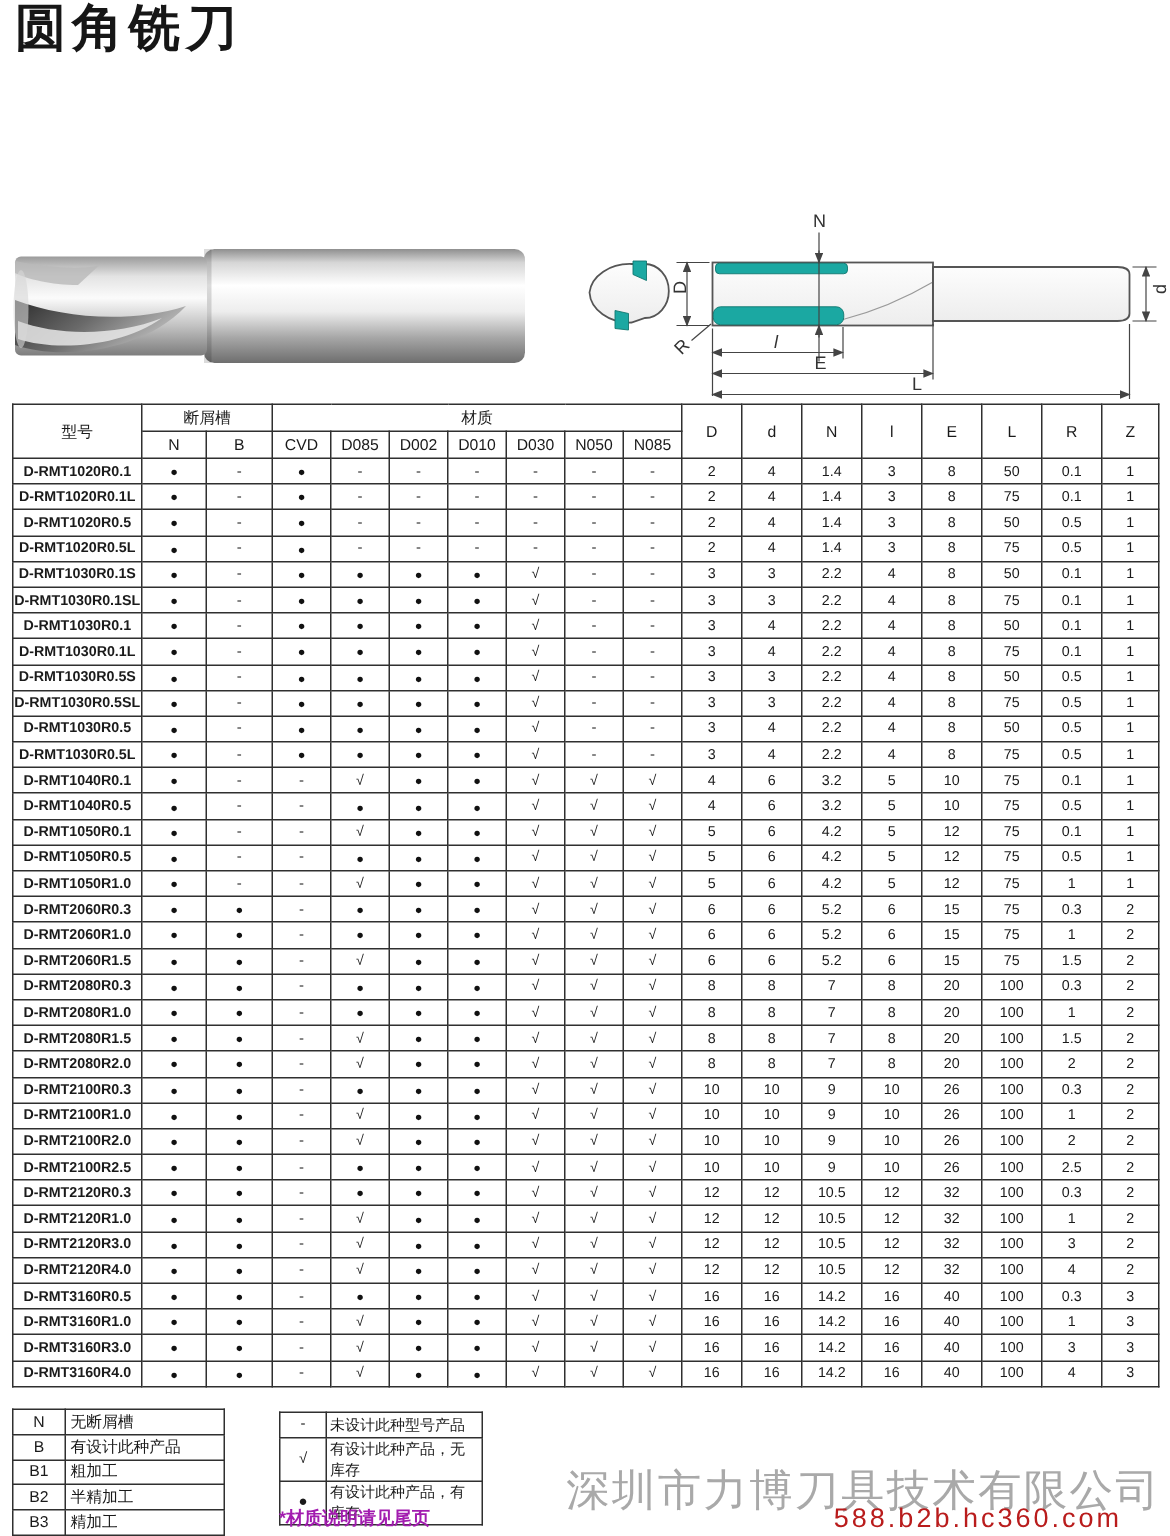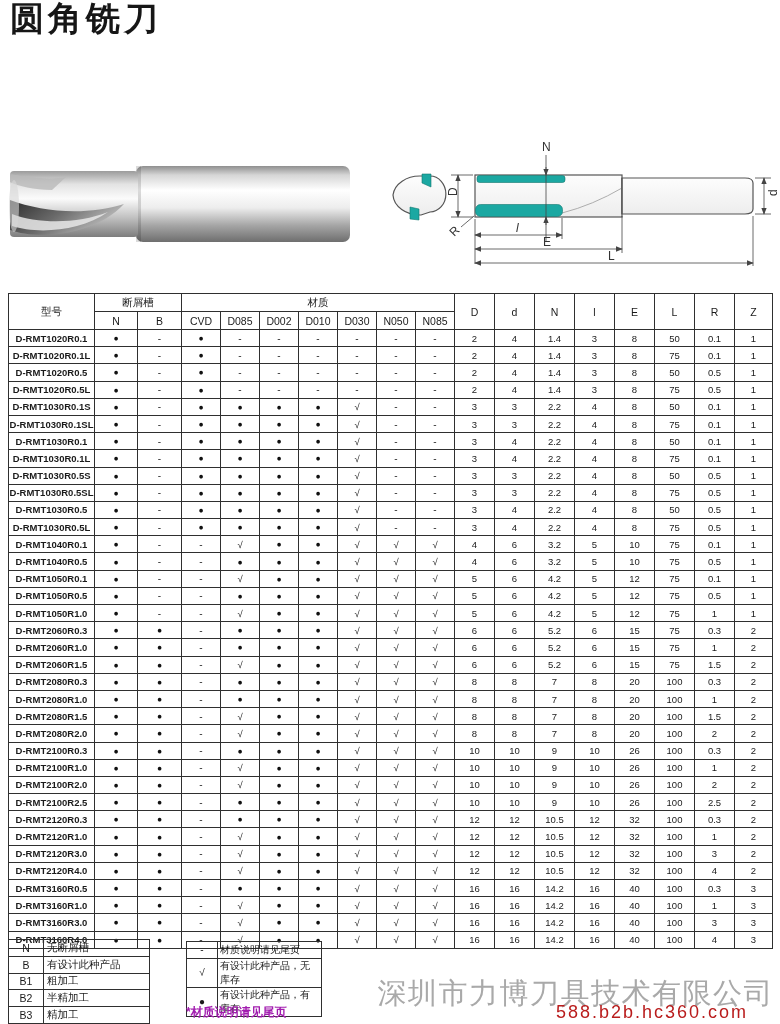--- a/index.html
+++ b/index.html
@@ -11,21 +11,21 @@
   .page-title{
     position:absolute;left:10px;top:-4px;font-size:34px;font-weight:bold;
     color:#161616;letter-spacing:4px;margin:0;
   }
   
   .photo-wrap{position:absolute;left:8px;top:162px;width:348px;height:84px;}
   .diagram-wrap{position:absolute;left:383px;top:131px;width:396px;height:138px;}
   
   table{border-collapse:collapse;table-layout:fixed;}
   .spec-table{
-    position:absolute;left:8px;top:293px;width:764px;
+    position:absolute;left:8px;top:269px;width:764px;
     font-size:9.5px;
   }
   .spec-table th,.spec-table td{
     border:1px solid #2f2f2f;text-align:center;vertical-align:middle;
     padding:0;height:16.2px;overflow:hidden;white-space:nowrap;
   }
   .spec-table thead th{font-weight:normal;font-size:10.5px;height:17px;}
   .spec-table td.model{font-size:9.5px;font-weight:bold;}
   .spec-table td.sym-dot{font-size:8.5px;color:#111;}
   .spec-table td.sym-chk{font-size:9.5px;color:#222;}
@@ -951,21 +951,21 @@
         <td class="k">B3</td>
         <td>精加工</td>
       </tr>
     </tbody>
 </table>
 
 <table class="legend-sym">
   <tbody id="legend-sym-body">
       <tr>
         <td class="k sym-dash">-</td>
-        <td>材质说明请见尾页</td>
+        <td>未设计此种型号产品</td>
       </tr>
       <tr>
         <td class="k sym-chk">√</td>
         <td>有设计此种产品，无库存</td>
       </tr>
       <tr>
         <td class="k sym-dot">●</td>
         <td>有设计此种产品，有库存</td>
       </tr>
     </tbody>

